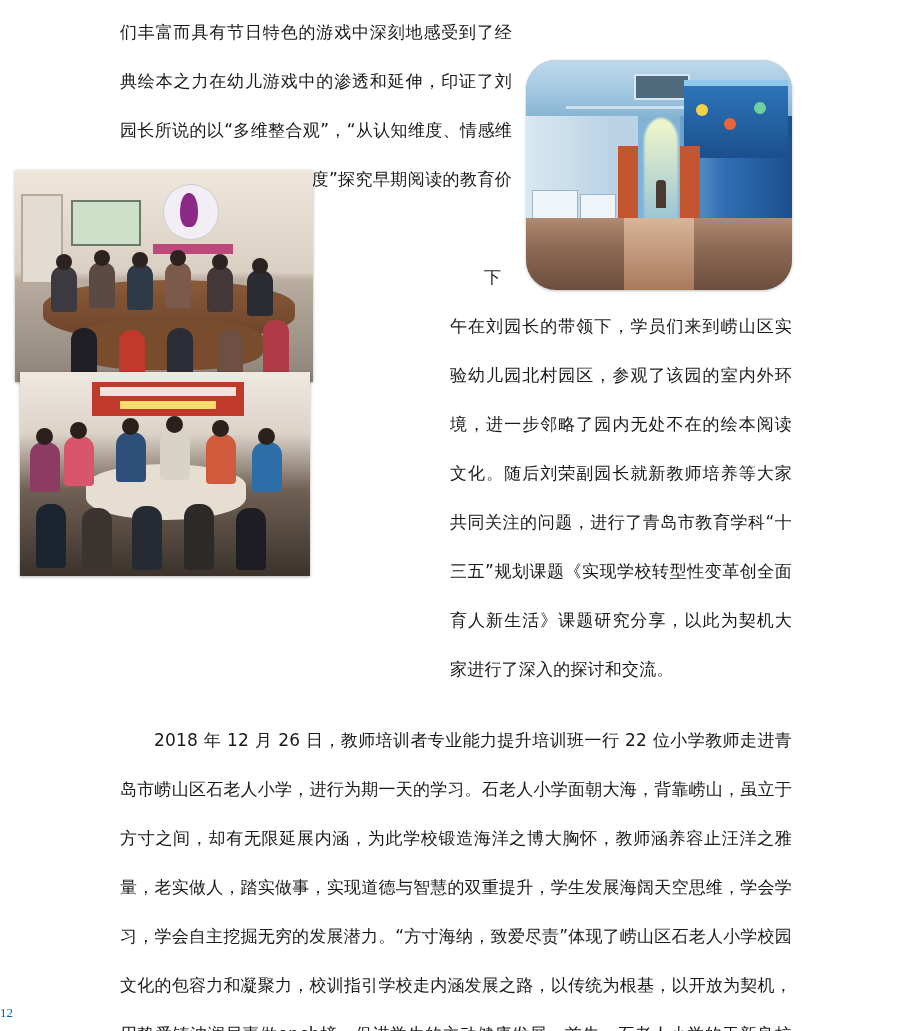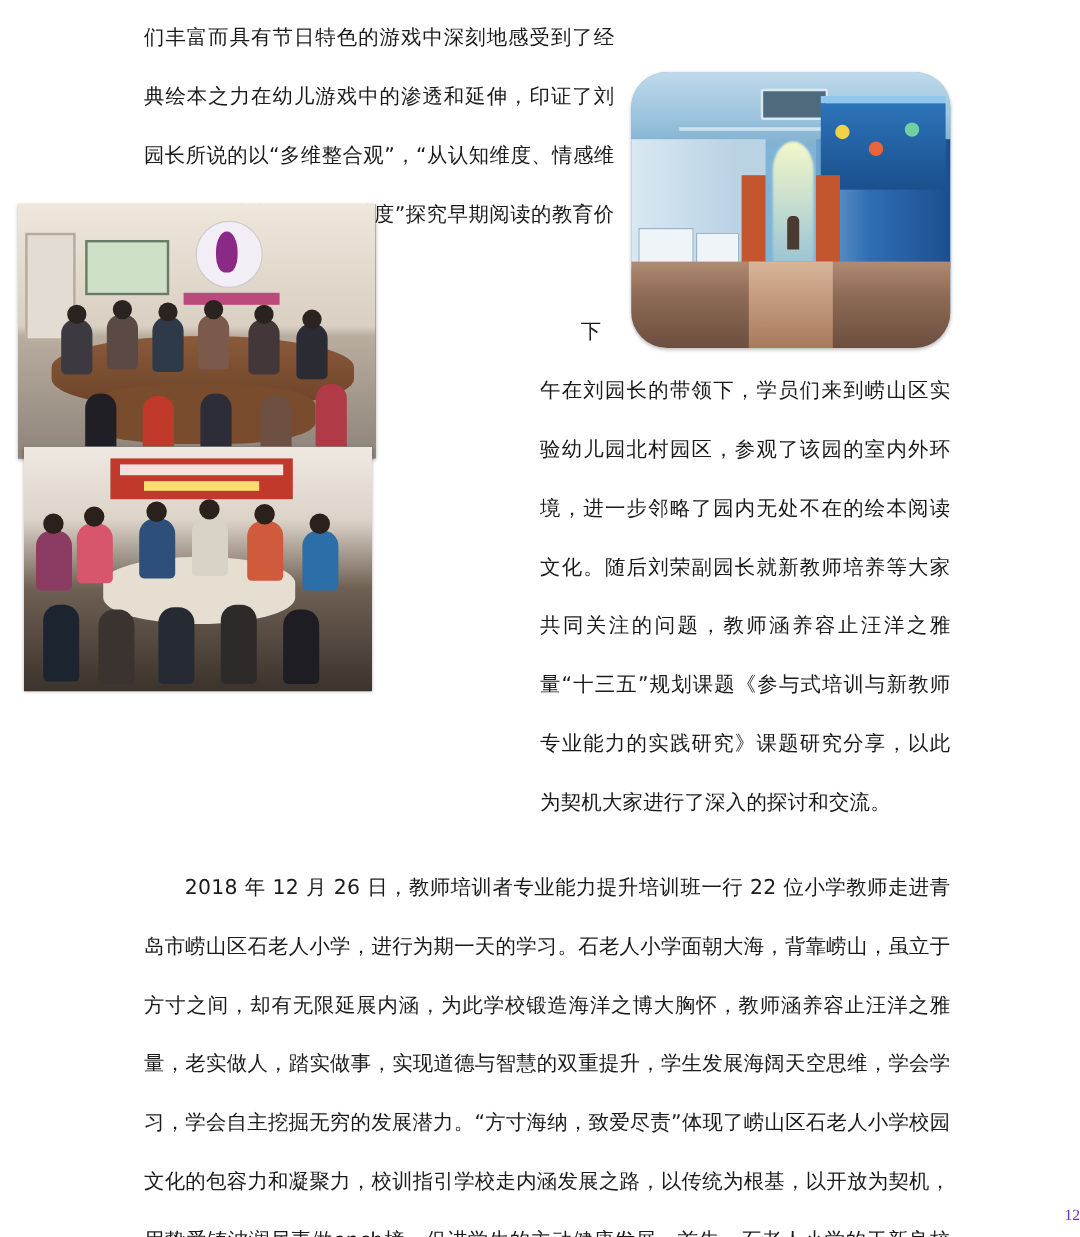--- a/index.html
+++ b/index.html
@@ -86,23 +86,23 @@
   }
   .section-head .blue {
     color: #1c4f9c;
     font-weight: bold;
   }
   .pagenum {
     position: absolute;
     left: 0;
     right: 0;
     top: 1005px;
-    text-align: right;
+    text-align: left;
     font-size: 13px;
-    color: #6d28d9;
+    color: #0369a1;
     font-family: "Liberation Serif", serif;
   }
 
   
   .cor-ceil {
     position: absolute; left:0; top:0; width:100%; height:62px;
     background: linear-gradient(180deg,#bfd9ea 0%, #9cc4de 60%, #7fb0cf 100%);
   }
   .cor-ceil-panel {
     position:absolute; left:108px; top:14px; width:52px; height:22px;
@@ -215,21 +215,21 @@
       <div class="cor-floor">
         <div class="cor-floor-center"></div>
       </div>
       <div class="cor-person"></div>
     </div>
 
     <p class="">们丰富而具有节日特色的游戏中深刻地感受到了经典绘本之力在幼儿游戏中的渗透和延伸，印证了刘园长所说的以“多维整合观”，“从认知维度、情感维度、文化维度、创造力维度”探究早期阅读的教育价值。</p>
 
     <div class="flow-spacer-a"></div>
 
-    <p class="indent">下午在刘园长的带领下，学员们来到崂山区实验幼儿园北村园区，参观了该园的室内外环境，进一步邻略了园内无处不在的绘本阅读文化。随后刘荣副园长就新教师培养等大家共同关注的问题，教师涵养容止汪洋之雅量“十三五”规划课题《参与式培训与新教师专业能力的实践研究》课题研究分享，以此为契机大家进行了深入的探讨和交流。</p>
+    <p class="indent">下午在刘园长的带领下，学员们来到崂山区实验幼儿园北村园区，参观了该园的室内外环境，进一步邻略了园内无处不在的绘本阅读文化。随后刘荣副园长就新教师培养等大家共同关注的问题，进行了青岛市教育学科“十三五”规划课题《实现学校转型性变革创全面育人新生活》课题研究分享，以此为契机大家进行了深入的探讨和交流。</p>
 
     <div style="clear:both; height:22px;"></div>
 
 
     <p class="indent">2018 年 12 月 26 日，教师培训者专业能力提升培训班一行 22 位小学教师走进青岛市崂山区石老人小学，进行为期一天的学习。石老人小学面朝大海，背靠崂山，虽立于方寸之间，却有无限延展内涵，为此学校锻造海洋之博大胸怀，教师涵养容止汪洋之雅量，老实做人，踏实做事，实现道德与智慧的双重提升，学生发展海阔天空思维，学会学习，学会自主挖掘无穷的发展潜力。“方寸海纳，致爱尽责”体现了崂山区石老人小学校园文化的包容力和凝聚力，校训指引学校走内涵发展之路，以传统为根基，以开放为契机，用挚爱铸波澜尽责做ench榜，促进学生的主动健康发展。首先，石老人小学的于新良校长为各位老师做了“践行‘新基础教育’，实现学校转型性变革创全面育人新生活”的讲座。于校长简介了新基础教育的基本理念，对石老人小学新基础教育工作进行了深度解读。学校重视学科育人价值的全面深度研究，对于学生发展领域，自主管理活动推进和学生自育力的培养采用管理</p>
   </div>
 
   <div class="img-meeting">
     <div class="mt-wall"></div>
     <div class="mt-door"></div>

